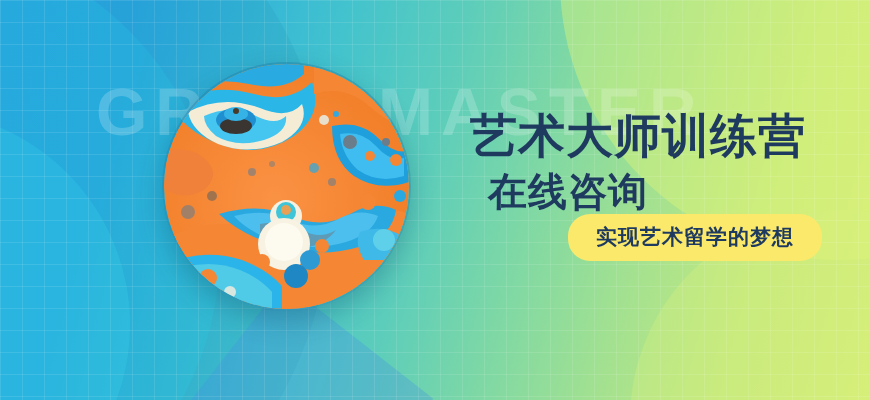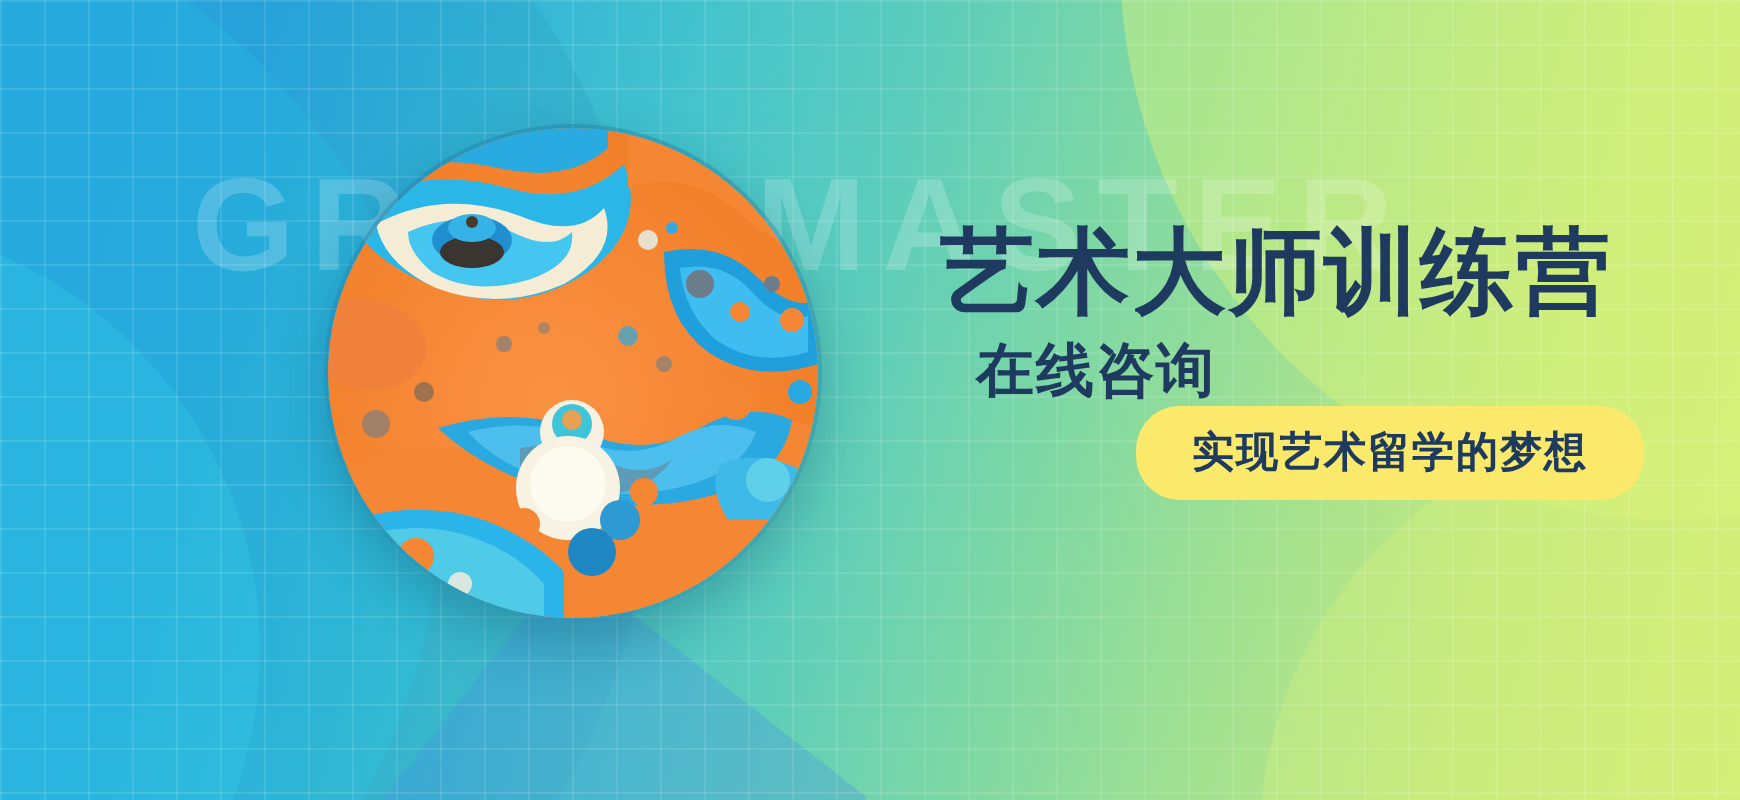--- a/index.html
+++ b/index.html
@@ -116,21 +116,21 @@
   .headline {
     font-size: 47px;
     font-weight: bold;
     color: #1f3a5f;
     letter-spacing: 1px;
     line-height: 1.12;
     white-space: nowrap;
   }
   .subhead {
     margin-top: 8px;
-    font-size: 29px;
+    font-size: 39px;
     font-weight: bold;
     color: #1f3a5f;
     letter-spacing: 1px;
     line-height: 1.1;
     padding-left: 18px;
     white-space: nowrap;
   }
   .cta-pill {
     display: inline-block;
     margin-left: 98px;

